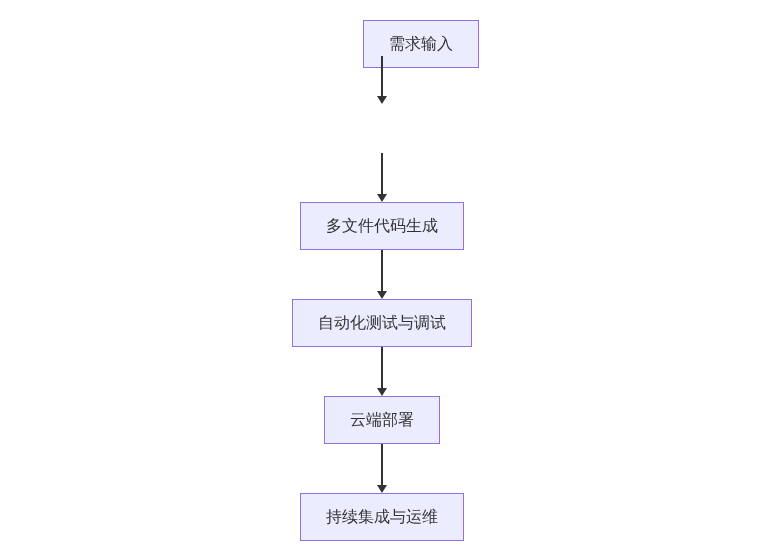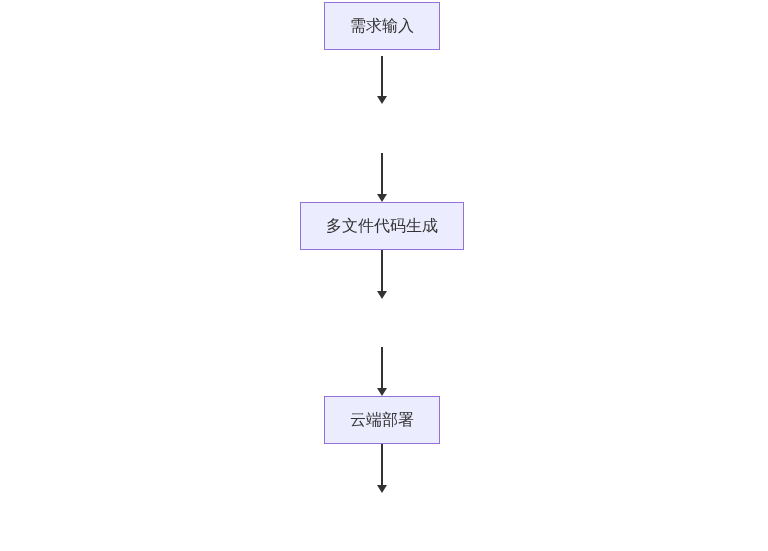--- a/index.html
+++ b/index.html
@@ -23,21 +23,21 @@
     background: var(--node-fill, #ECECFF);
     border: 1px solid var(--node-border, #9370DB);
     color: var(--node-text, #333333);
     font-size: 16px;
     line-height: 16px;
     padding: 15px 25px;
     white-space: nowrap;
     text-align: center;
     height: 48px;
   }
-  .n1 { top: 2px; }
+  .n1 { top: 20px; margin-left: 39px; }
   .n2 { top: 105px; }
   .n3 { top: 202px; }
   .n4 { top: 299px; }
   .n5 { top: 396px; text-align: center; }
   .n6 { top: 493px; }
 
   .arrow {
     position: absolute;
     left: 382px;
     transform: translateX(-50%);
@@ -86,29 +86,35 @@
 
   <div class="node n3">
     <span>多文件代码生成</span>
   </div>
 
   <div class="arrow a3">
     <div class="line"></div>
     <div class="head"></div>
   </div>
 
+  <div class="node n4">
+    <span>自动化测试与调试</span>
+  </div>
 
   <div class="arrow a4">
     <div class="line"></div>
     <div class="head"></div>
   </div>
 
   <div class="node n5">
     <span>云端部署</span>
   </div>
 
   <div class="arrow a5">
     <div class="line"></div>
     <div class="head"></div>
   </div>
 
+  <div class="node n6">
+    <span>持续集成与运维</span>
+  </div>
 
 </div>
 
 </body></html>

